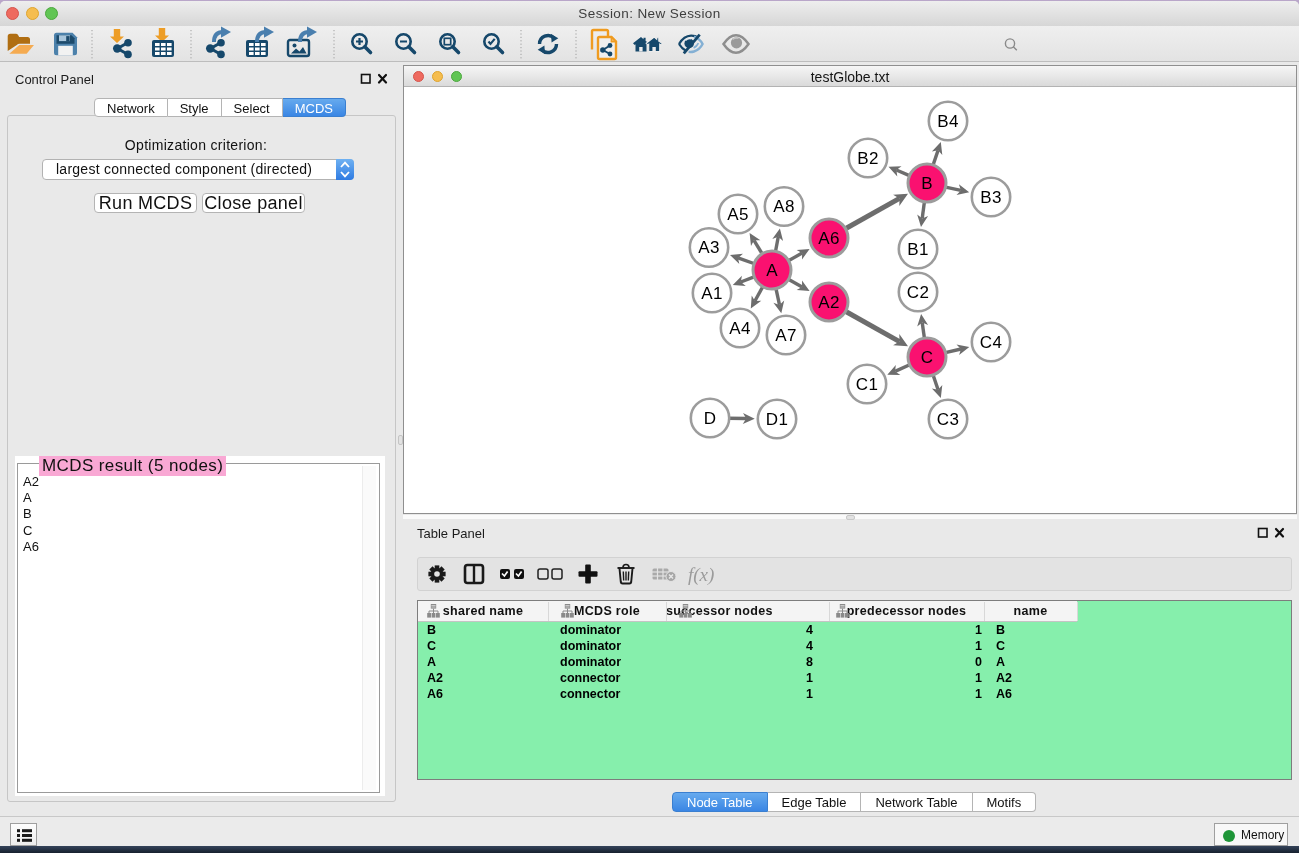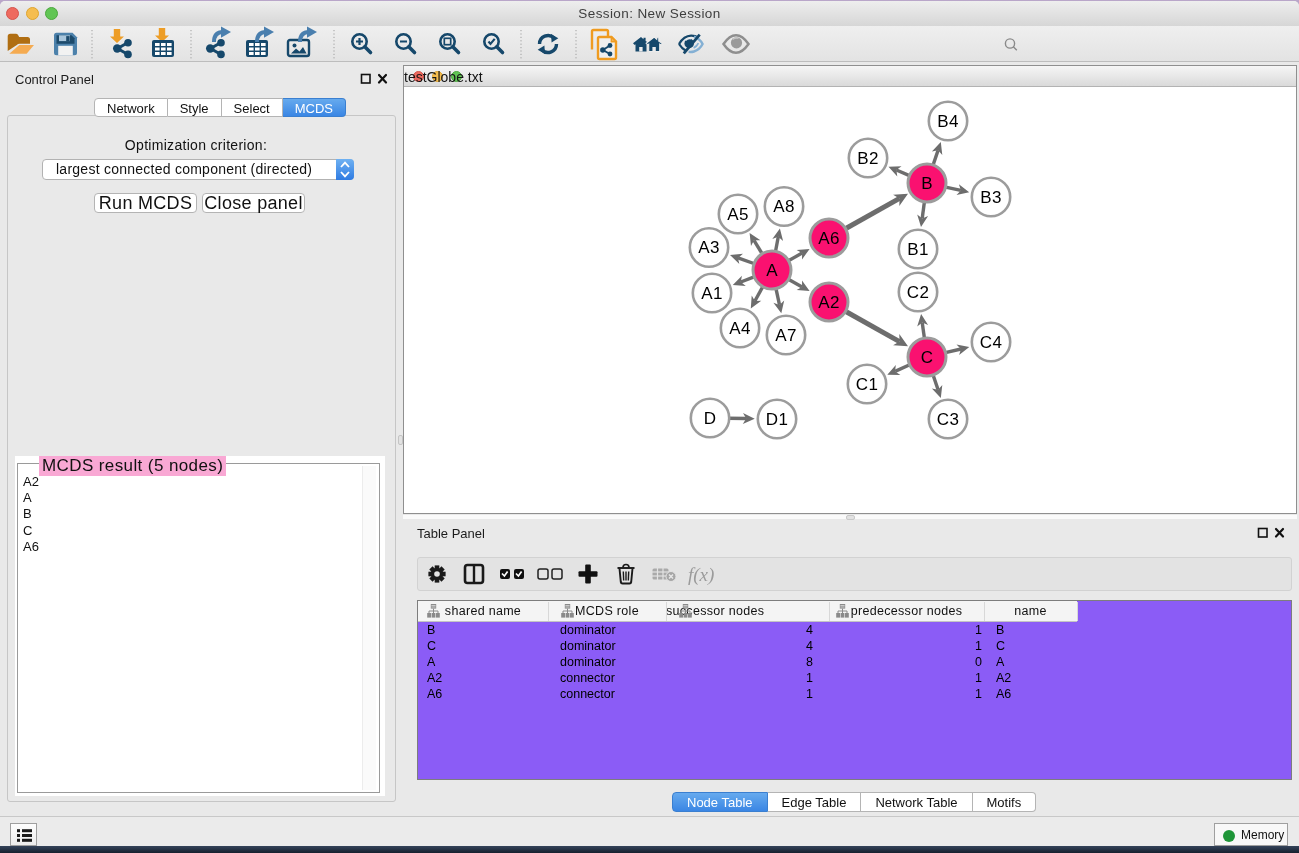--- a/index.html
+++ b/index.html
@@ -30,25 +30,25 @@
 
 .resultsbg { position:absolute; left:15px; top:455px; width:370px; height:340px; background:#fff; }
 .fieldset { position:absolute; left:17px; top:462px; width:363px; height:330px; border:1px solid #9a9a9a; }
 .legend { position:absolute; left:21px; top:-8px; background:#f9a8d4; font-size:17px; letter-spacing:0.4px; color:#111; padding:0 3px; }
 .mlist { position:absolute; left:5px; top:10px; font-size:13px; color:#111; line-height:16.2px; }
 .vsb { position:absolute; right:3px; top:2px; bottom:2px; width:14px; background:#fafafa; border-left:1px solid #ececec; }
 
 .netwin { position:absolute; left:403px; top:64px; width:894px; height:449px; background:#fff; border:1px solid #8f8f8f; }
 .nw-tb { position:absolute; left:0; top:0; width:100%; height:21px; background:linear-gradient(#f6f6f6,#dadada); border-bottom:1px solid #b3b3b3; }
 .tl2 { position:absolute; top:4.5px; width:11px; height:11px; border-radius:50%; }
-.nw-title { position:absolute; top:2.5px; width:100%; font-size:14px; color:#151515; }
+.nw-title { position:absolute; top:2.5px; width:100%; text-align:center; font-size:14px; color:#151515; }
 
 .tp-title { position:absolute; left:417px; top:525px; font-size:13px; color:#1c1c1c; }
 .tp-toolbar { position:absolute; left:417px; top:556px; width:875px; height:34px; background:#e3e3e3; border:1px solid #d2d2d2; border-radius:3px; }
-.tbl { position:absolute; left:417px; top:599px; width:875px; height:180px; background:#8b5cf6; border:1px solid #7d7d7d; }
+.tbl { position:absolute; left:417px; top:599px; width:875px; height:180px; background:#86efac; border:1px solid #7d7d7d;font-weight:bold; }
 .th { position:absolute; top:0; height:21px; border-bottom:1px solid #cfcfcf; background:#fcfcfc; font-size:12.5px; letter-spacing:0.3px; color:#111; }
 .cellsep { position:absolute; top:1px; height:19px; width:1px; background:#d8d8d8; }
 .row { position:absolute; font-size:12.5px; color:#000; }
 
 .tabs2 { position:absolute; left:672px; top:791px; height:20px; display:flex; }
 .tab2 { border:1px solid #b4b4b4; border-left:none; background:#fff; font-size:13px; color:#111; padding:2px 14px 0 14px; height:20px; }
 
 .statusline { position:absolute; left:0; top:815px; width:1299px; height:1px; background:#c8c8c8; }
 .statusbar { position:absolute; left:0; top:816px; width:1299px; height:30px; background:#ebebeb; }
 .listbtn { position:absolute; left:10px; top:6px; width:27px; height:23px; background:linear-gradient(#fdfdfd,#ededed); border:1px solid #9f9f9f; }

